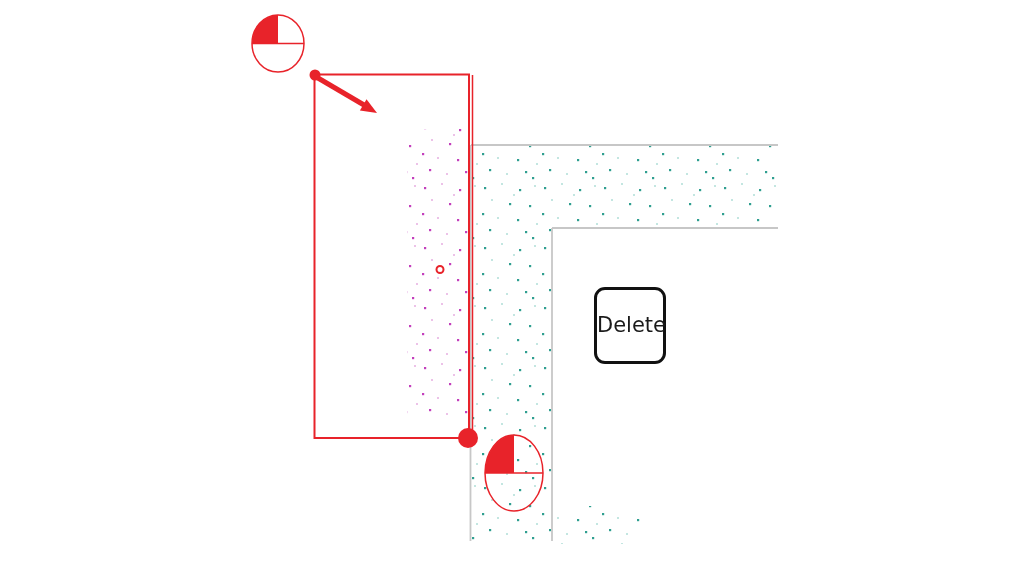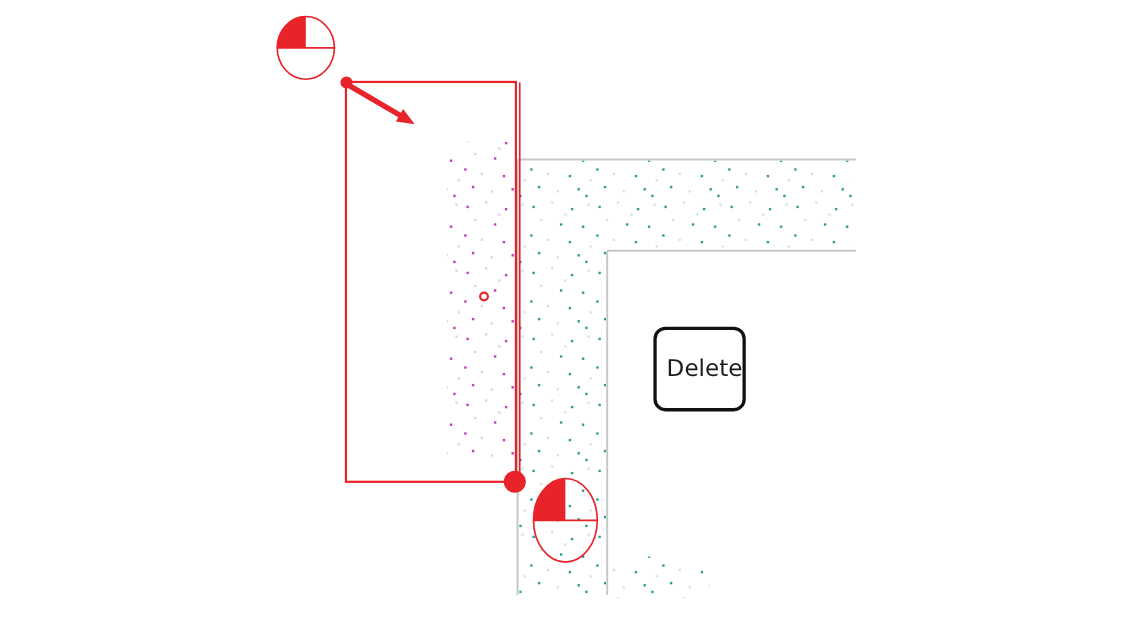--- a/index.html
+++ b/index.html
@@ -22,30 +22,30 @@
   .wall-line  { stroke: var(--wall_outline); stroke-width: 1.8; }
 
   .td { fill: var(--teal_dot); }
   .tl { fill: var(--teal_dot_light); opacity: 0.6; }
   .md { fill: var(--magenta_dot); }
   .ml { fill: var(--magenta_dot_light); opacity: 0.6; }
 
   .delete-key {
     position: absolute;
     left: 594px;
-    top: 297px;
-    width: 84px;
+    top: 287px;
+    width: 72px;
     height: 77px;
     box-sizing: border-box;
     background: var(--key_background);
     border: 3px solid var(--key_border);
     border-radius: 11px;
     display: flex;
     align-items: center;
-    justify-content: flex-end;
+    justify-content: flex-start;
   }
   .delete-key span {
     font-size: 21px;
     color: var(--key_text);
     letter-spacing: 0px;
     line-height: 1;
   }
 </style>
 </head>
 <body>

